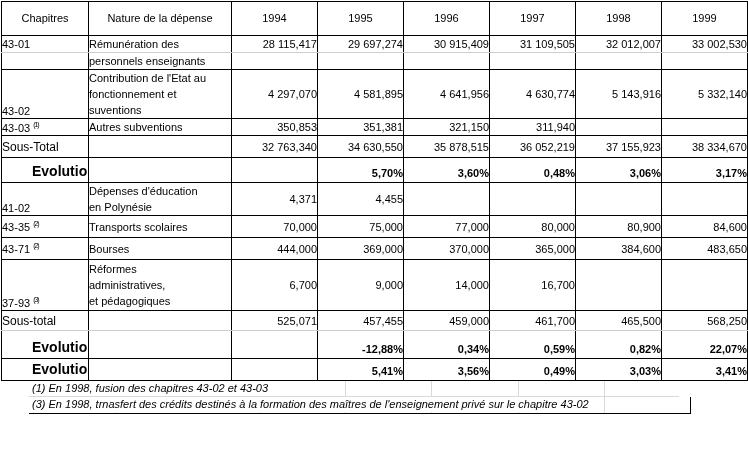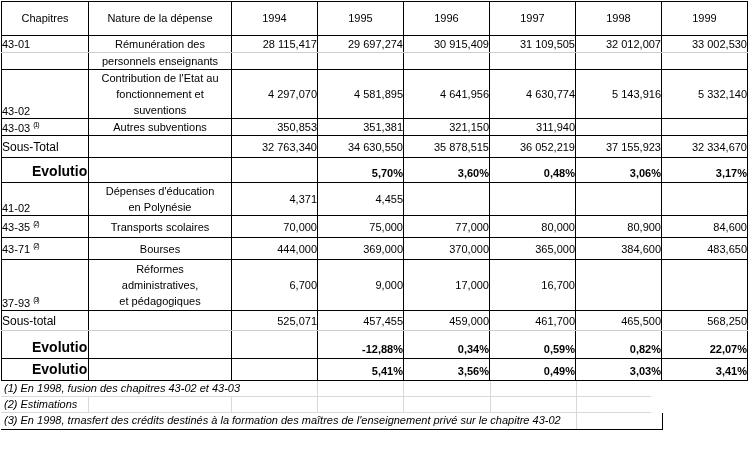--- a/index.html
+++ b/index.html
@@ -15,33 +15,33 @@
     height:33px;border-bottom:1px solid #000;
     font-size:12px;font-weight:normal;text-align:center;vertical-align:middle;line-height:15px;
     white-space:normal;
   }
   tr.sep-dark > td{border-bottom:1px solid #000;}
   tr.sep-light > td{border-bottom:1px solid #cfcfcf;}
 
   td.chap{text-align:left;padding-left:3px;vertical-align:middle;}
   td.chap.va-b{vertical-align:bottom;padding-bottom:1px;}
   td.chap.va-t{vertical-align:middle;}
-  td.nat{text-align:center;vertical-align:middle;line-height:16px;white-space:normal;}
+  td.nat{text-align:left;vertical-align:middle;line-height:16px;white-space:normal;}
   td.nat .line{line-height:16px;}
   td.val{text-align:right;padding-right:9px;vertical-align:middle;}
 
   tr.r-subtotal td, tr.r-total td{font-weight:normal;}
   tr.r-subtotal td.chap, tr.r-total td.chap{font-size:12px;}
   tr.r-evolution td{font-weight:bold;vertical-align:bottom;padding-bottom:3px;}
   tr.r-evolution td.chap{font-size:14px;padding-left:30px;}
 
   sup.note{font-size:7px;vertical-align:super;margin-left:3px;letter-spacing:-1px;}
 
   
-  .fnarea{width:650px;}
+  .fnarea{width:650px;margin-left:28px;}
   .fn-row{
     position:relative;height:15px;border-bottom:1px solid #d9d9d9;
     background-image:
       linear-gradient(#d9d9d9,#d9d9d9),linear-gradient(#d9d9d9,#d9d9d9),
       linear-gradient(#d9d9d9,#d9d9d9),linear-gradient(#d9d9d9,#d9d9d9),
       linear-gradient(#d9d9d9,#d9d9d9),linear-gradient(#d9d9d9,#d9d9d9),
       linear-gradient(#d9d9d9,#d9d9d9);
     background-repeat:no-repeat;
     background-size:1px 100%,1px 100%,1px 100%,1px 100%,1px 100%,1px 100%,1px 100%;
     background-position:87px 0,230px 0,316px 0,402px 0,489px 0,575px 0,661px 0;
@@ -137,21 +137,21 @@
           <td class="val"></td>
         </tr>
         <tr class="r-subtotal sep-dark" style="height: 22px;">
           <td class="chap"><span>Sous-Total</span></td>
           <td class="nat"></td>
           <td class="val">32 763,340</td>
           <td class="val">34 630,550</td>
           <td class="val">35 878,515</td>
           <td class="val">36 052,219</td>
           <td class="val">37 155,923</td>
-          <td class="val">32 334,670</td>
+          <td class="val">38 334,670</td>
         </tr>
         <tr class="r-evolution sep-dark" style="height: 25px;">
           <td class="chap"><span>Evolution</span></td>
           <td class="nat"></td>
           <td class="val"></td>
           <td class="val">5,70%</td>
           <td class="val">3,60%</td>
           <td class="val">0,48%</td>
           <td class="val">3,06%</td>
           <td class="val">3,17%</td>
@@ -195,21 +195,21 @@
         </tr>
         <tr class="r-chapter sep-dark" style="height: 51px;">
           <td class="chap va-b"><span>37-93</span><sup class="note">(3)</sup></td>
           <td class="nat">
             <div class="line">Réformes</div>
             <div class="line">administratives,</div>
             <div class="line">et pédagogiques</div>
           </td>
           <td class="val">6,700</td>
           <td class="val">9,000</td>
-          <td class="val">17,000</td>
+          <td class="val">14,000</td>
           <td class="val">16,700</td>
           <td class="val"></td>
           <td class="val"></td>
         </tr>
         <tr class="r-subtotal sep-light" style="height: 20px;">
           <td class="chap"><span>Sous-total</span></td>
           <td class="nat"></td>
           <td class="val">525,071</td>
           <td class="val">457,455</td>
           <td class="val">459,000</td>
@@ -238,19 +238,16 @@
           <td class="val">3,41%</td>
         </tr>
       </tbody>
   </table>
 
   <div class="fnarea">
     <div class="fn-row">
       <span class="fn-text">(1) En 1998, fusion des chapitres 43-02 et 43-03</span>
     </div>
     <div class="fn-row">
-      <span class="fn-text">(2) Estimations</span>
-    </div>
-    <div class="fn-row">
       <span class="fn-text">(3) En 1998, trnasfert des crédits destinés à la formation des maîtres de l'enseignement privé sur le chapitre 43-02</span>
     </div>
   </div>
 </div>
 
 </body></html>

